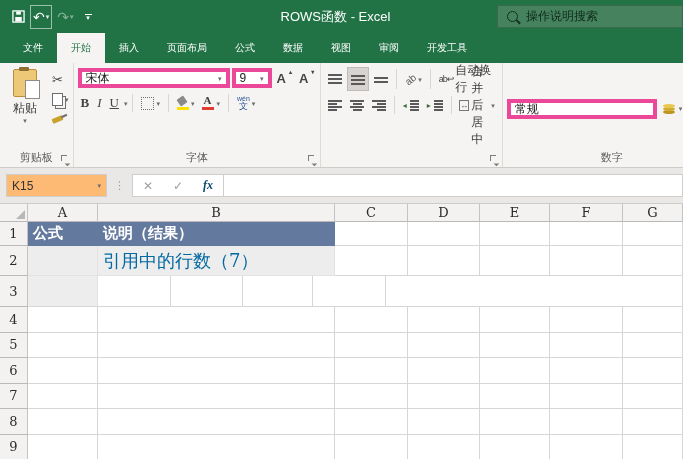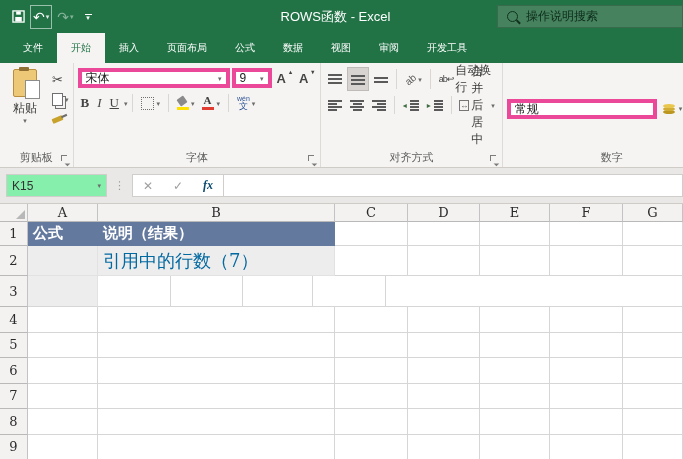--- a/index.html
+++ b/index.html
@@ -118,21 +118,21 @@
   
   .g-num{flex:1;display:flex;gap:3px;overflow:visible}
   .numfmt{width:150px;flex:0 0 auto}
   .coins{width:12px;height:10px;position:relative}
   .coins::before{content:"";position:absolute;left:0;top:0;width:12px;height:4px;border-radius:50%;
                  background:#E8C74C;box-shadow:0 3px 0 #d2ad35,0 6px 0 #bb9722}
   .money-dd{font-size:7px;color:#6b6b6b;margin-left:2px}
   
   .fbar{height:36px;background:#e9e8e7;display:flex;align-items:center;padding:0 0 0 6px;
         border-bottom:1px solid #cfccc8;box-sizing:border-box}
-  .namebox{width:101px;height:23px;background:#86efac;border:1px solid #d0cecb;box-sizing:border-box;
+  .namebox{width:101px;height:23px;background:#fdba74;border:1px solid #d0cecb;box-sizing:border-box;
            display:flex;align-items:center;justify-content:space-between;padding:0 5px;font-size:12px;color:#333}
   .fbar-dots{color:#9a9a9a;font-size:11px;margin:0 7px}
   .fbtns{height:23px;background:#fff;border:1px solid #d0cecb;box-sizing:border-box;
          display:flex;align-items:center;gap:0}
   .fbtn{width:30px;text-align:center;font-size:12px;color:#a0a0a0}
   .fx{font-family:"Liberation Serif",serif;font-style:italic;color:#0c4a6e;font-weight:bold}
   .finput{flex:1;height:23px;background:#fff;border:1px solid #d0cecb;border-left:none;box-sizing:border-box}
   
   .grid{position:absolute;left:0;right:0;top:204px;bottom:0;background:#fff;overflow:hidden;
         font-family:"DejaVu Serif","Liberation Serif",serif}
@@ -318,21 +318,20 @@
       <span class="ribbon-btn">
           <span class="indent-ic indent-inc"></span>
         </span>
       <span class="vsep"></span>
       <span class="ribbon-btn">
         <span class="merge-ic">↔</span>
         <span class="lbl12">合并后居中</span>
         <span class="dd">▾</span>
       </span>
     </div>
-    <span class="rgroup-label">对齐方式</span>
     <span class="launcher"></span>
   </div>
 
   <div class="rgroup g-num" style="border-right:none">
     <div class="row-flex">
       <span class="combo numfmt">
         <span>常规</span>
       </span>
     </div>
     <div class="row-flex">

